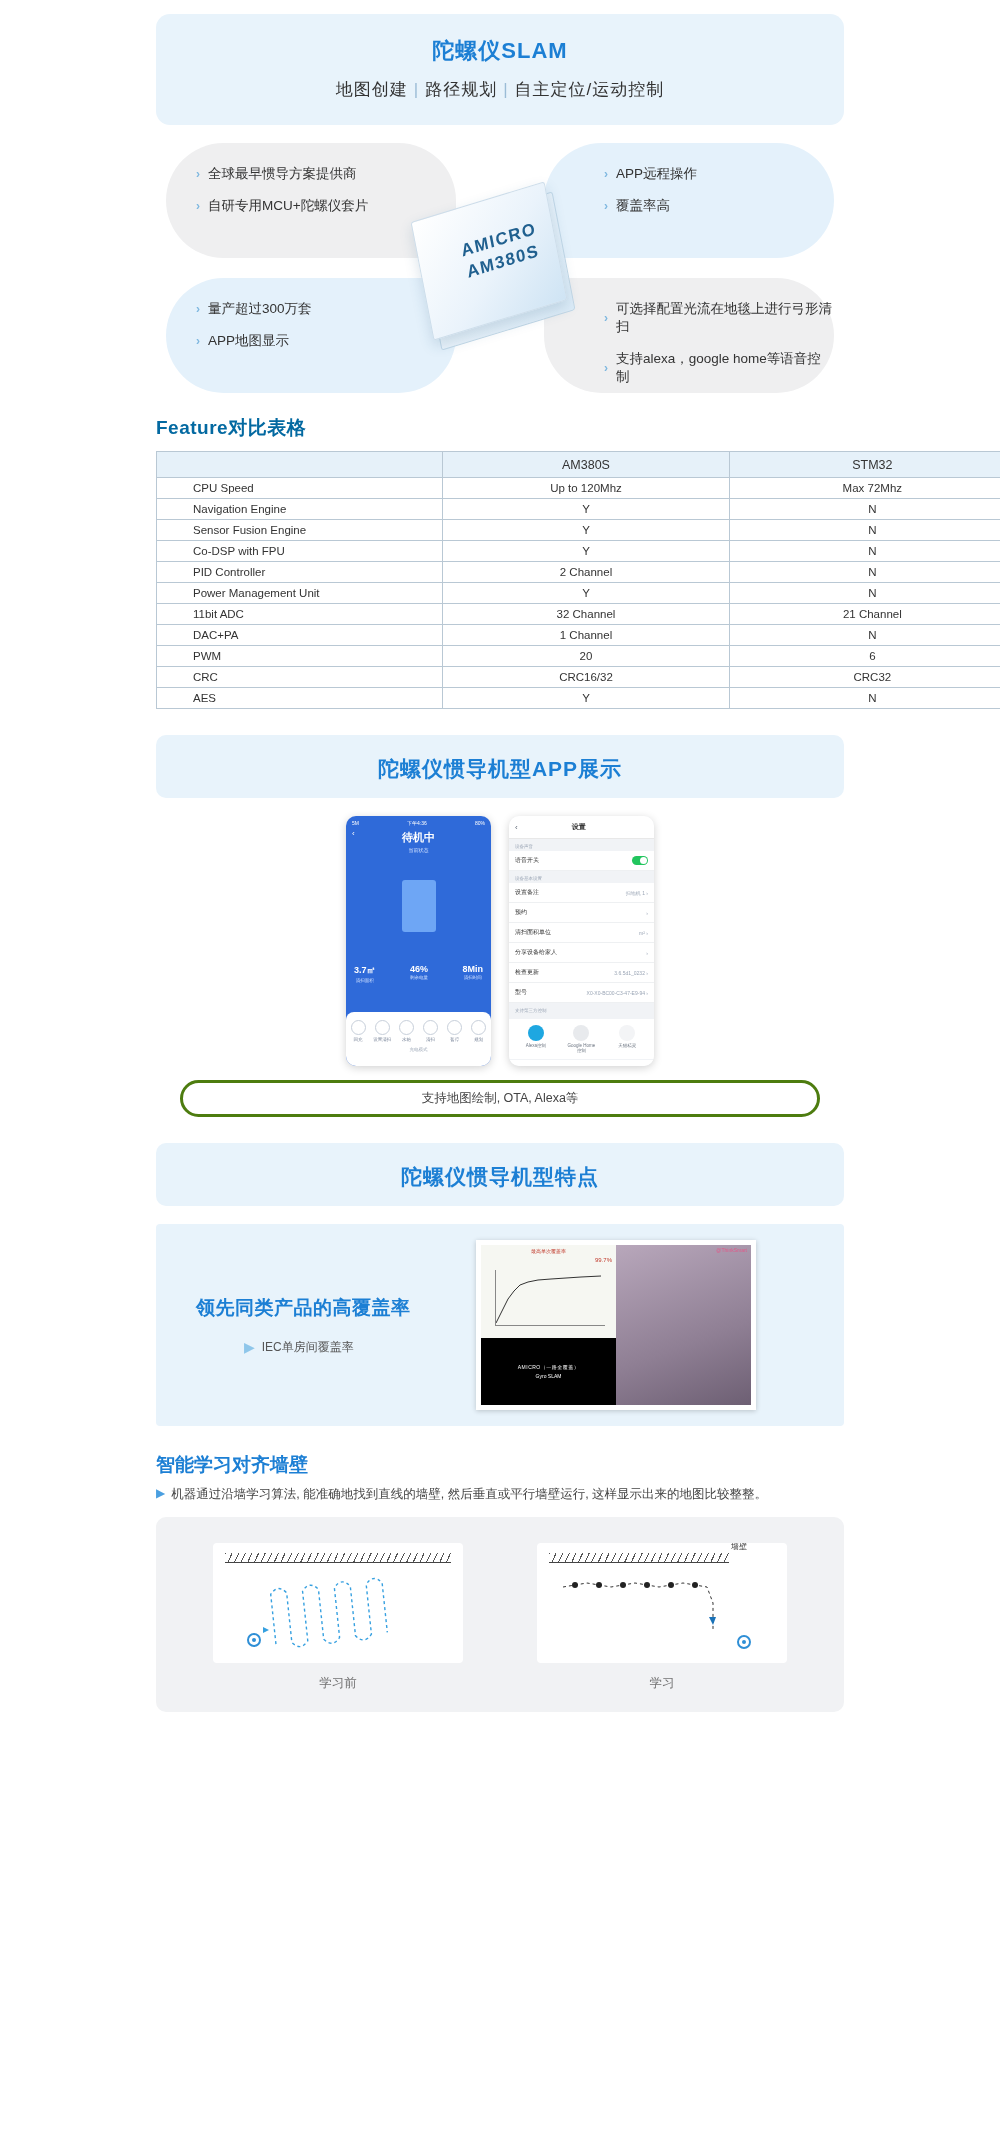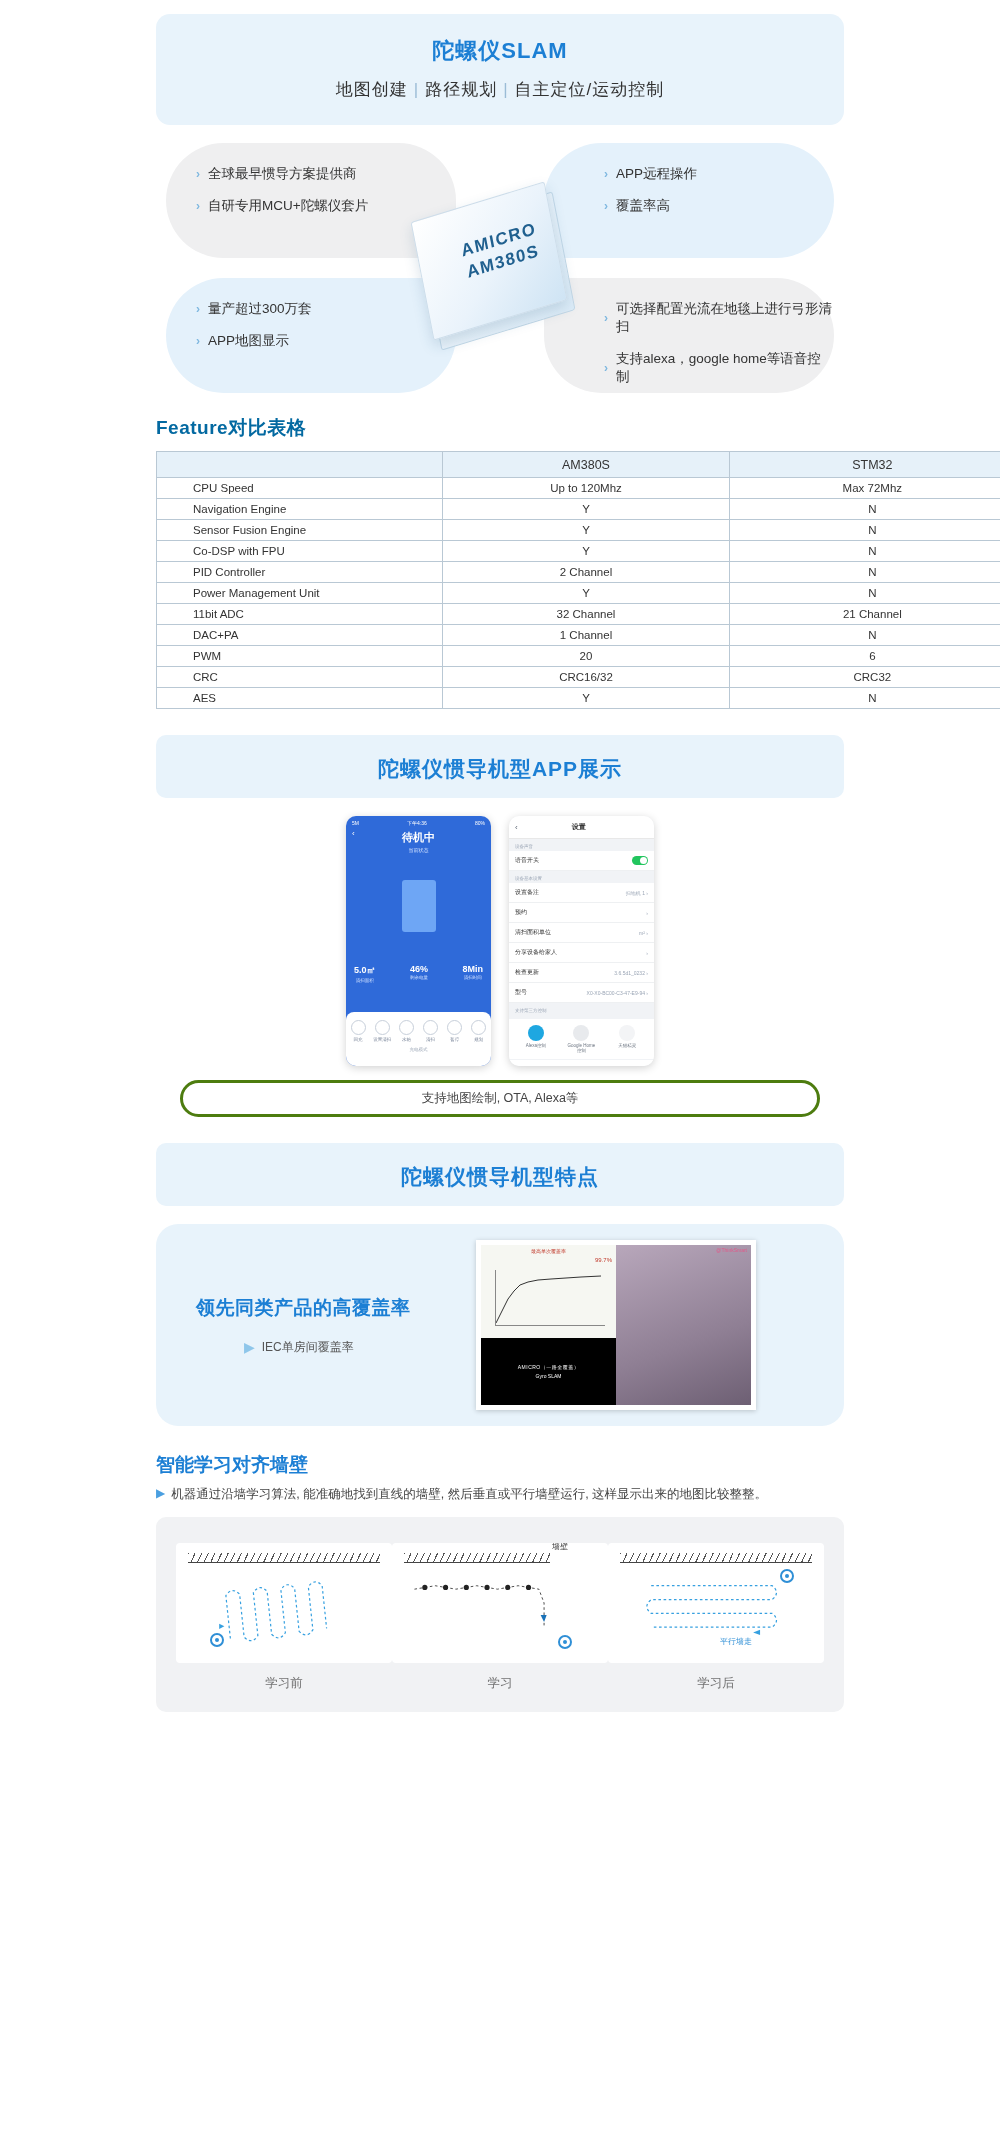--- a/index.html
+++ b/index.html
@@ -199,21 +199,21 @@
     text-align:center;
     font-size:12.5px;
     color:#444;
     padding:7px 0;
   }
 
   
   .cov {
     margin:18px 70px 0 70px;
     background:#e8f3fb;
-    border-radius:22px;
+    border-radius:4px;
     display:flex;
     align-items:center;
     padding:16px 20px;
     min-height:190px;
   }
   .cov-left { width:300px; padding-left:20px; }
   .cov-left h3 { color:#1c7fd4; font-size:19px; font-weight:bold; margin:0 0 18px 0; letter-spacing:.5px;}
   .cov-left .sub { display:flex; align-items:center; font-size:12px; color:#555; padding-left:48px;}
   .cov-left .sub .tri { color:#8ec6ea; font-size:14px; margin-right:7px;}
   .cov-media {
@@ -420,21 +420,21 @@
         <span>下午4:36</span>
         <span>80%</span>
       </div>
       <div class="back">‹</div>
       <div class="ptitle">待机中</div>
       <div class="psub">当前状态</div>
       <div class="maparea">
           <div class="mapbox"></div>
         </div>
       <div class="stats">
-        <div class="stat"><b>5.0㎡</b><span>清扫面积</span></div>
+        <div class="stat"><b>3.7㎡</b><span>清扫面积</span></div>
         <div class="stat"><b>46%</b><span>剩余电量</span></div>
         <div class="stat"><b>8Min</b><span>清扫时间</span></div>
       </div>
       <div class="ctrls">
         <div class="ctrl-row">
           <div class="ckey"><div class="cdot"></div><span>回充</span></div>
           <div class="ckey"><div class="cdot"></div><span>设置清扫</span></div>
           <div class="ckey"><div class="cdot"></div><span>水箱</span></div>
           <div class="ckey"><div class="cdot"></div><span>清扫</span></div>
           <div class="ckey"><div class="cdot"></div><span>暂停</span></div>
@@ -557,27 +557,15 @@
             <circle cx="110" cy="42" r="3" fill="#222"></circle>
           <circle cx="134" cy="42" r="3" fill="#222"></circle>
             <circle cx="158" cy="42" r="3" fill="#222"></circle>
           <polygon points="172,74 179,74 176,82" fill="#1a72b8"></polygon>
         </svg>
         <div class="ring" style="right:36px;bottom:14px;"></div>
       </div>
       <div class="sl-cap">学习</div>
     </div>
 
-    <div class="sl-card">
-      <div class="sl-box">
-        <div class="hatch"></div>
-        <svg class="svgbox" viewBox="0 0 250 120">
-          <path d="M50,40 L190,40 Q200,48 190,56 L50,56 Q40,64 50,72 L190,72 Q200,80 190,88 L50,88" fill="none" stroke="#36a0e0" stroke-width="1.4" stroke-dasharray="3,3"></path>
-          <polygon points="168,94 176,91 176,97" fill="#36a0e0"></polygon>
-        </svg>
-        <div class="ring" style="right:30px;top:26px;"></div>
-        <div class="plabel" style="left:112px;bottom:16px;">平行墙走</div>
-      </div>
-      <div class="sl-cap">学习后</div>
-    </div>
   </div>
 
 </div>
 
 </body></html>

